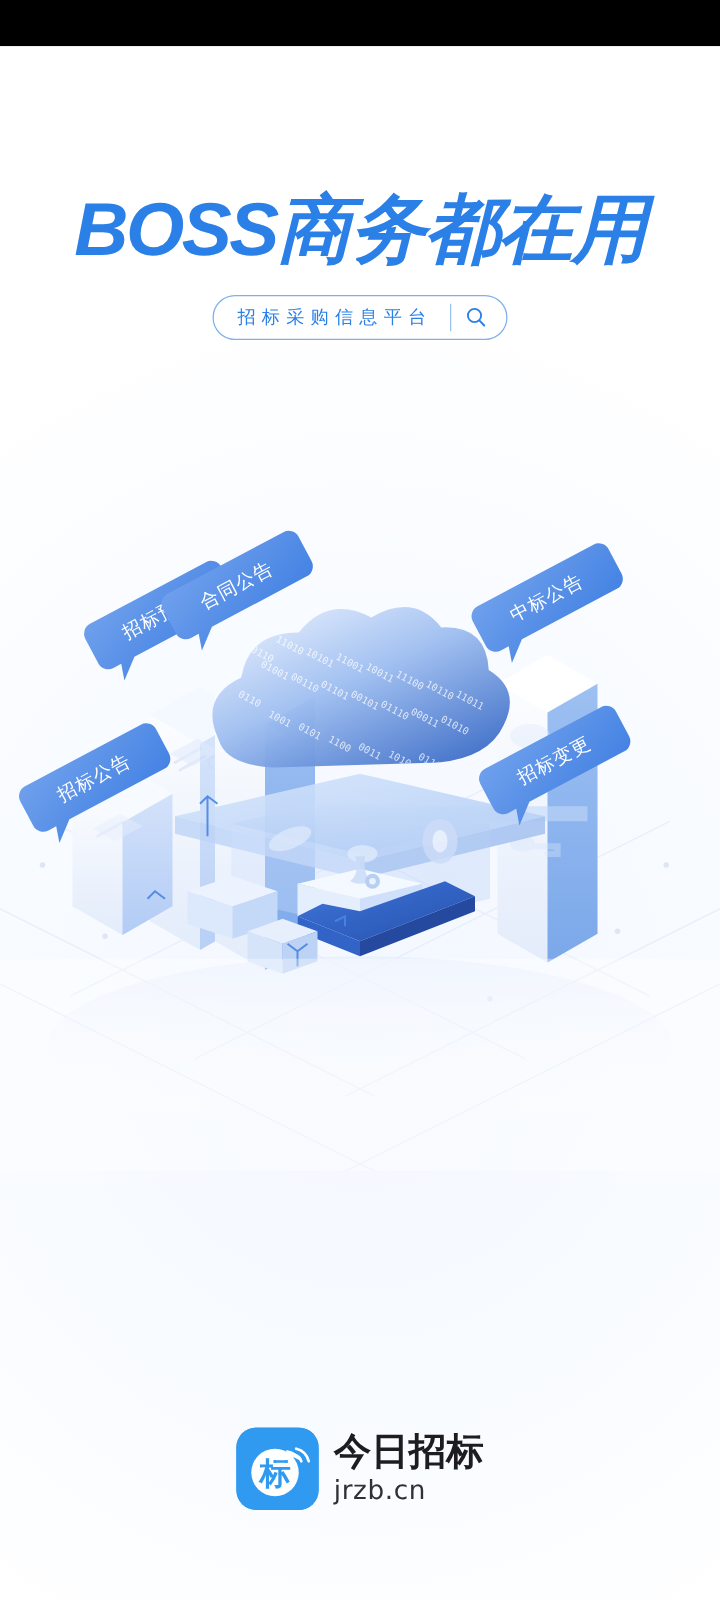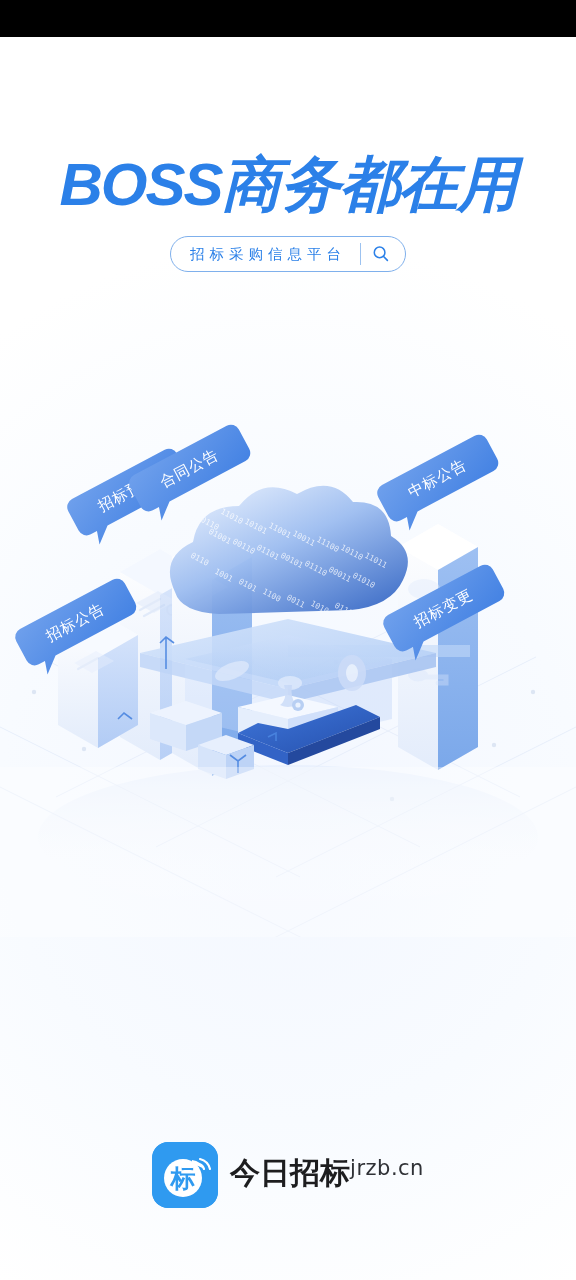--- a/index.html
+++ b/index.html
@@ -136,21 +136,21 @@
     height: 66px;
     border-radius: 16px;
     background: #2f9af0;
     position: relative;
     flex: 0 0 auto;
     overflow: hidden;
   }
   .brand-mark svg { display:block; }
   .brand-text {
     display: flex;
-    flex-direction: row;
+    flex-direction: column;
     line-height: 1;
   }
   .brand-cn {
     font-size: 30px;
     font-weight: 700;
     color: #1d1d1f;
     letter-spacing: 0px;
     font-family: "DejaVu Sans", "Liberation Sans", sans-serif;
     margin-bottom: 5px;
   }

